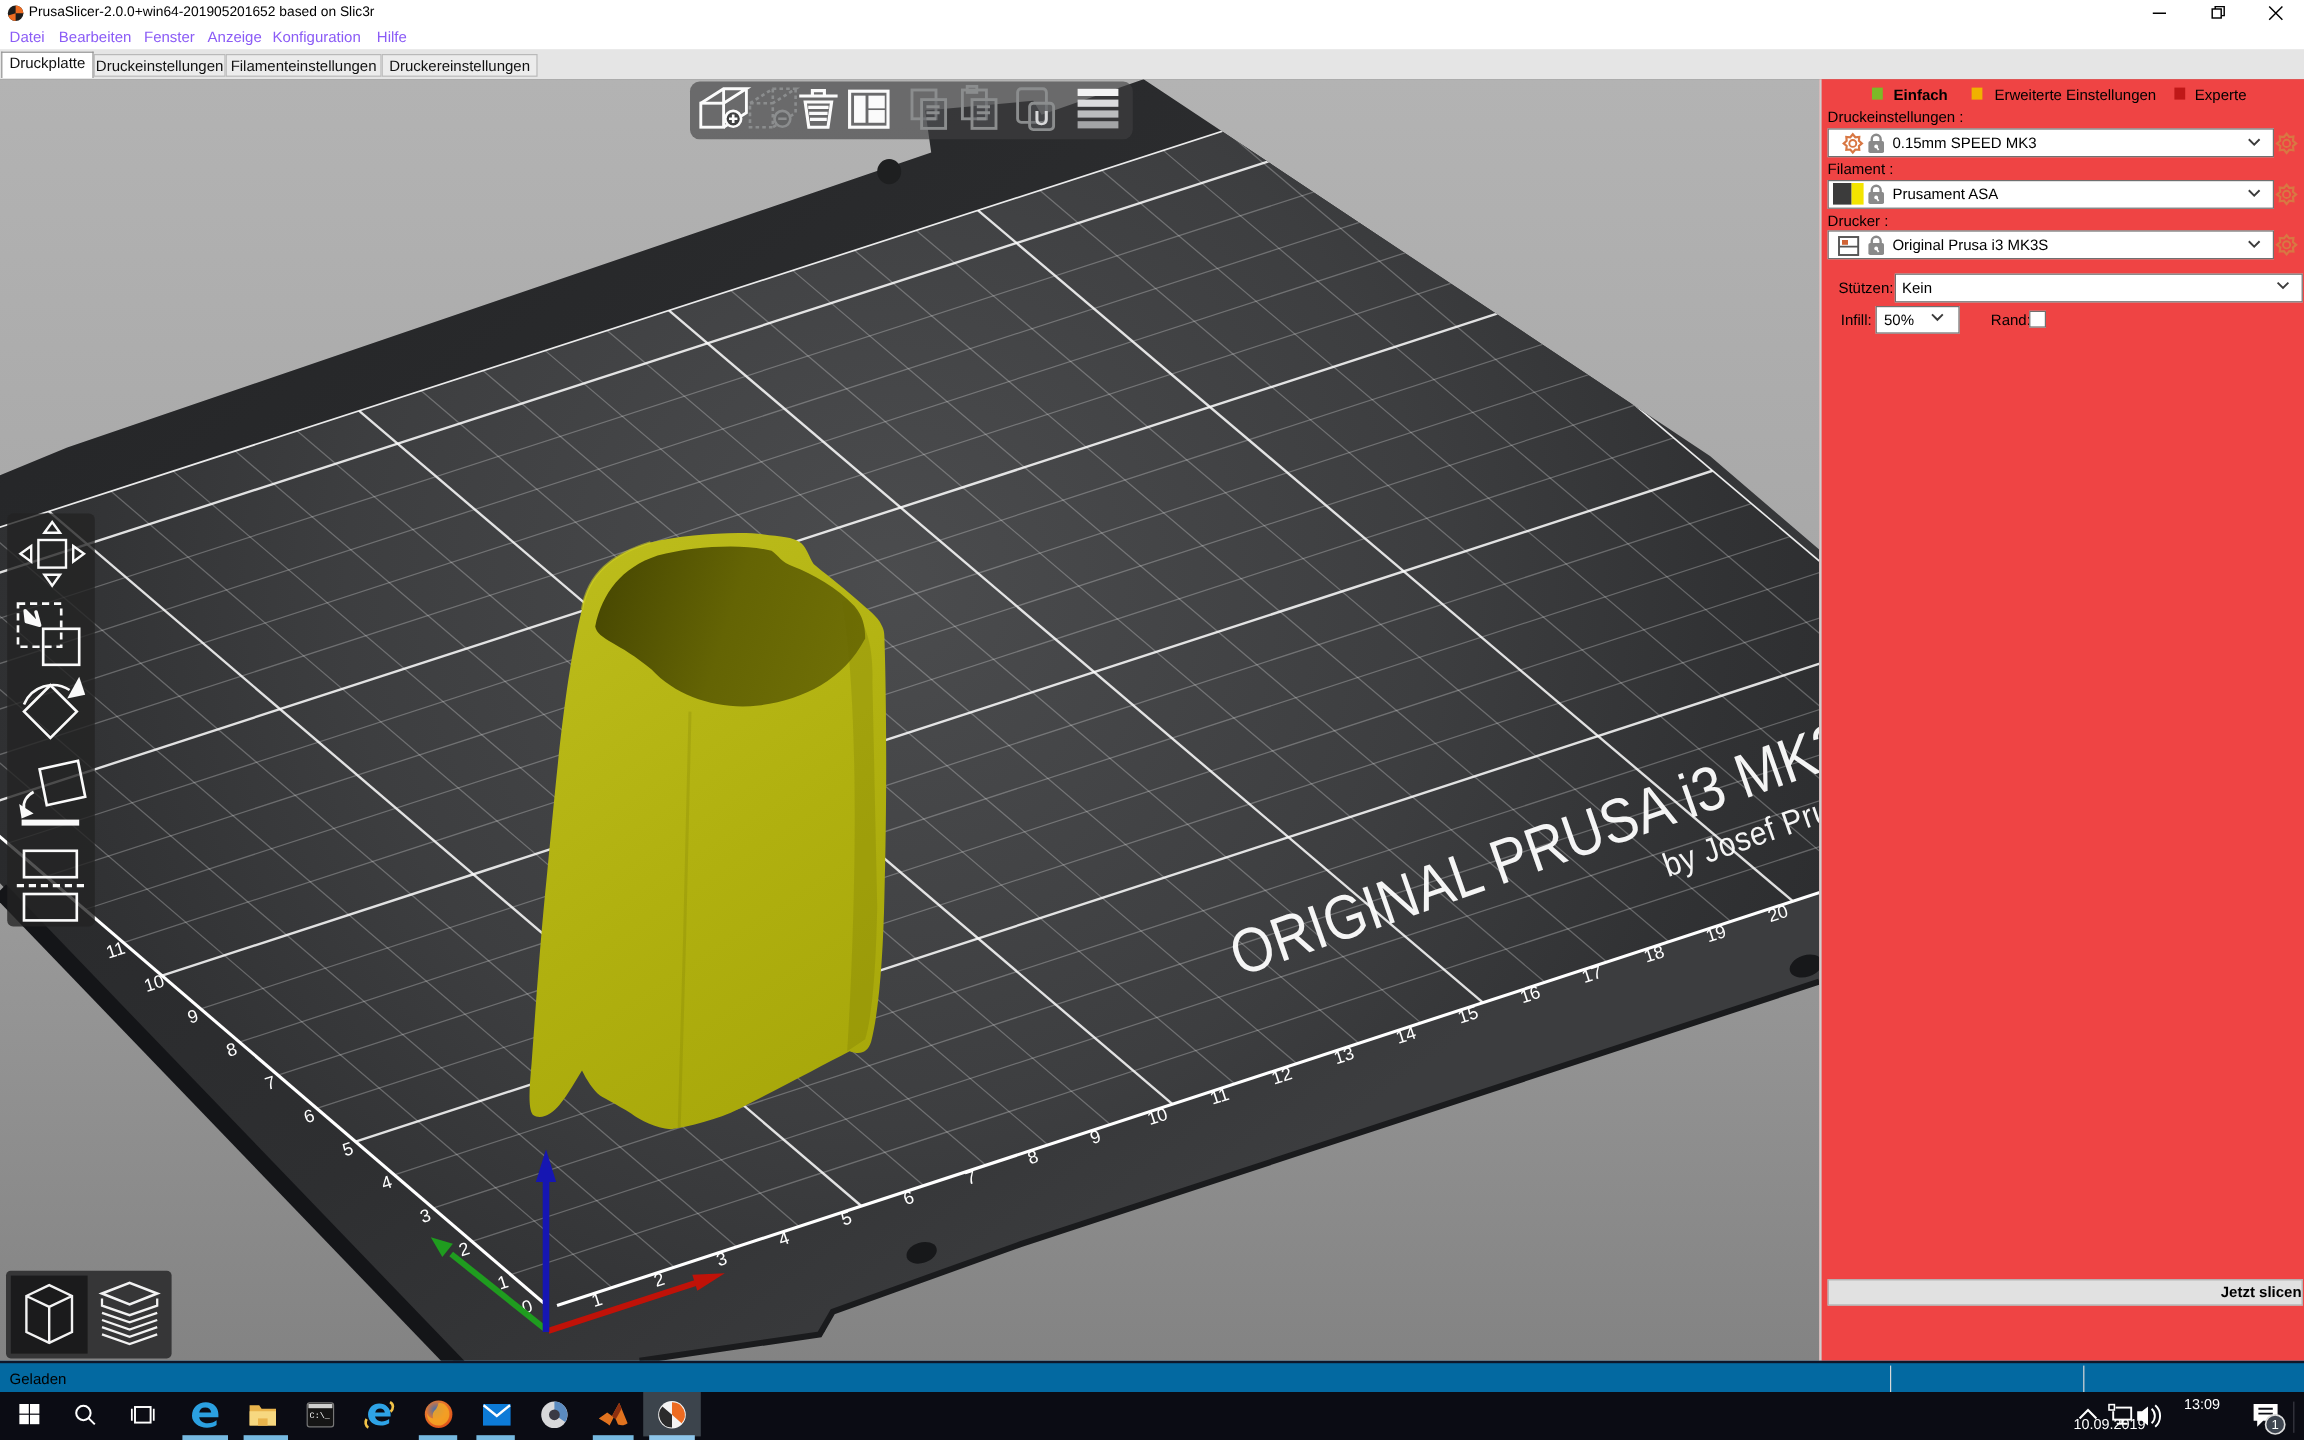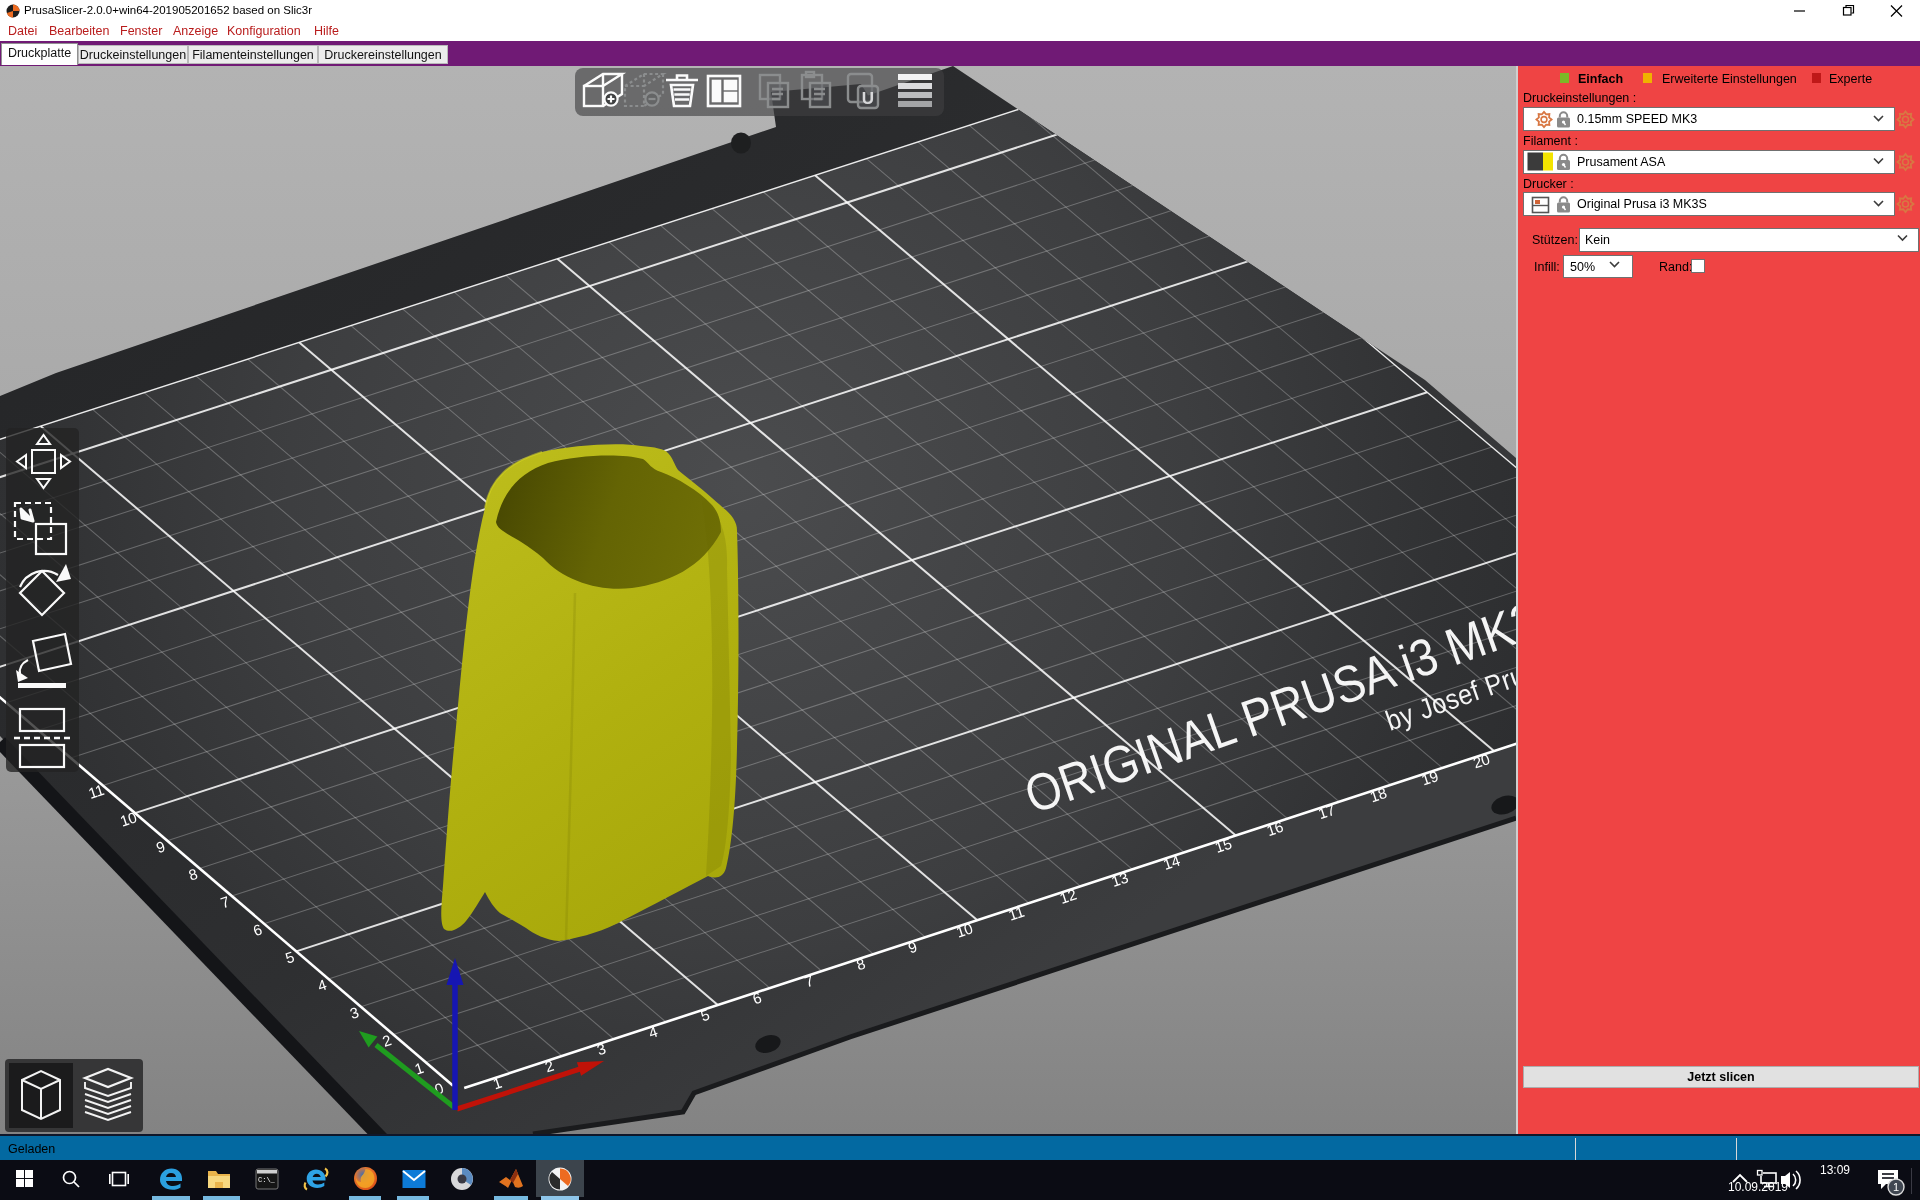--- a/index.html
+++ b/index.html
@@ -1,21 +1,21 @@
 <!DOCTYPE html>
 <html><head><meta charset="utf-8">
 <style>
 *{margin:0;padding:0;box-sizing:border-box}
 html,body{width:1920px;height:1200px;overflow:hidden;font-family:"Liberation Sans",sans-serif;background:#fff}
 .abs{position:absolute}
 #titlebar{position:absolute;left:0;top:0;width:1920px;height:22px;background:#fff}
 #title-text{position:absolute;left:24px;top:4px;font-size:11.5px;color:#000}
 #menubar{position:absolute;left:0;top:22px;width:1920px;height:19px;background:#fff}
-.menu{position:absolute;top:2px;font-size:12.5px;color:#b91c1c}
-#tabbar{position:absolute;left:0;top:41px;width:1920px;height:25px;background:#701a75}
+.menu{position:absolute;top:2px;font-size:12.5px;color:#8b5cf6}
+#tabbar{position:absolute;left:0;top:41px;width:1920px;height:25px;background:#e5e5e5}
 .tab{position:absolute;top:4px;height:19px;background:#ececec;border:1px solid #b9b9b9;font-size:12.5px;color:#111;text-align:center;line-height:18px}
 .tab.active{top:2px;height:22px;background:#fff;border-color:#919191;border-bottom:none;z-index:2}
 #viewport{position:absolute;left:0;top:66px;width:1516px;height:1068px;background:#a0a0a0}
 #panel{position:absolute;left:1516px;top:66px;width:404px;height:1068px;background:#ef4444;border-left:2px solid #cfcfcf}
 .plabel{position:absolute;font-size:12.5px;color:#000}
 .combo{position:absolute;background:#fff;border:1px solid #707070}
 #statusbar{position:absolute;left:0;top:1134px;width:1920px;height:28px;background:#0369a1;border-top:2px solid #0f172a}
 #taskbar{position:absolute;left:0;top:1160px;width:1920px;height:40px;background:#0b0c14}
 .ticon{position:absolute;top:0;width:48px;height:37px;display:flex;align-items:center;justify-content:center}
 .ul{position:absolute;top:36px;height:4px;background:#76b9e0}
@@ -316,21 +316,21 @@
  <div class="combo" style="left:5px;top:126px;width:372px;height:24px"></div>
  <span class="plabel" style="left:59px;top:131px">Original Prusa i3 MK3S</span>
  <span class="plabel" style="left:14px;top:167px">Stützen:</span>
  <div class="combo" style="left:61px;top:162px;width:340px;height:24px"></div>
  <span class="plabel" style="left:67px;top:167px">Kein</span>
  <span class="plabel" style="left:16px;top:194px">Infill:</span>
  <div class="combo" style="left:45px;top:189px;width:70px;height:23px"></div>
  <span class="plabel" style="left:52px;top:194px">50%</span>
  <span class="plabel" style="left:141px;top:194px">Rand:</span>
  <div class="abs" style="left:173px;top:193px;width:14px;height:14px;background:#fff;border:1px solid #707070"></div>
- <div class="abs" style="left:5px;top:1000px;width:396px;height:22px;background:#e1e1e1;border:1px solid #adadad;text-align:center;font-size:12.5px;font-weight:bold;line-height:20px">Jetzt slicen</div>
+ <div class="abs" style="left:5px;top:1000px;width:396px;height:22px;background:#e1e1e1;border:1px solid #adadad;text-align:right;font-size:12.5px;font-weight:bold;line-height:20px">Jetzt slicen</div>
  <svg class="abs" style="left:0;top:0" width="402" height="1068" viewBox="1518 66 402 1068">
       <rect x="1560" y="73" width="9" height="10" fill="#7cb927"></rect>
       <rect x="1643" y="73" width="9" height="10" fill="#f0b200"></rect>
       <rect x="1812" y="73" width="9" height="10" fill="#bf1818"></rect>
       <polygon points="1551.6,119.5 1549.1,121.6 1549.4,124.9 1546.1,124.6 1544.0,127.1 1541.9,124.6 1538.6,124.9 1538.9,121.6 1536.4,119.5 1538.9,117.4 1538.6,114.1 1541.9,114.4 1544.0,111.9 1546.1,114.4 1549.4,114.1 1549.1,117.4" fill="none" stroke="#d87743" stroke-width="1.8"></polygon>
       <circle cx="1544" cy="119.5" r="2.9" fill="none" stroke="#d87743" stroke-width="1.6"></circle>
       <g transform="translate(1557,112)">
         <rect x="0" y="5.5" width="13" height="10" rx="1.5" fill="#8a8a8a"></rect>
         <path d="M2.8,5.5 V4 a3.7,3.7 0 0 1 7.4,0 V5.5" fill="none" stroke="#8a8a8a" stroke-width="2"></path>
         <circle cx="6.5" cy="10" r="1.6" fill="#fff"></circle>

